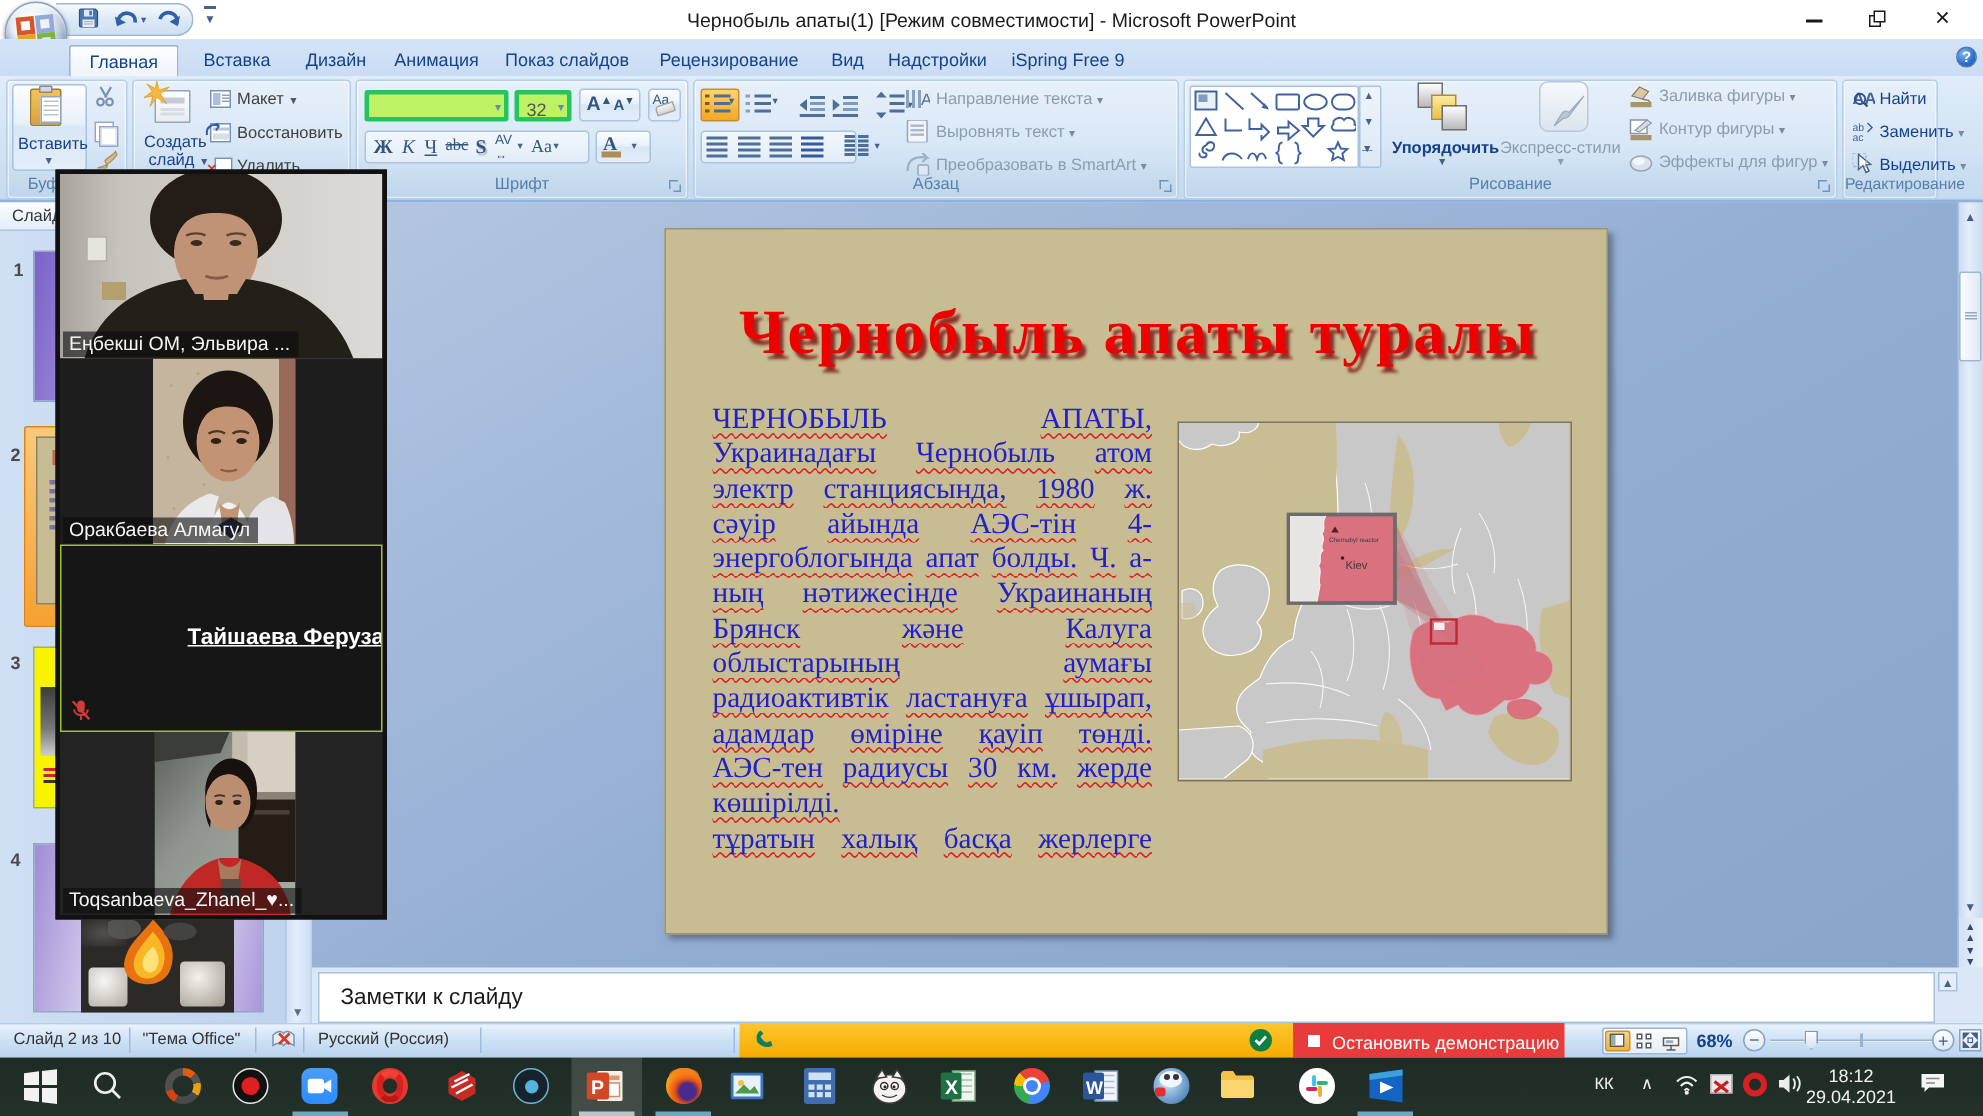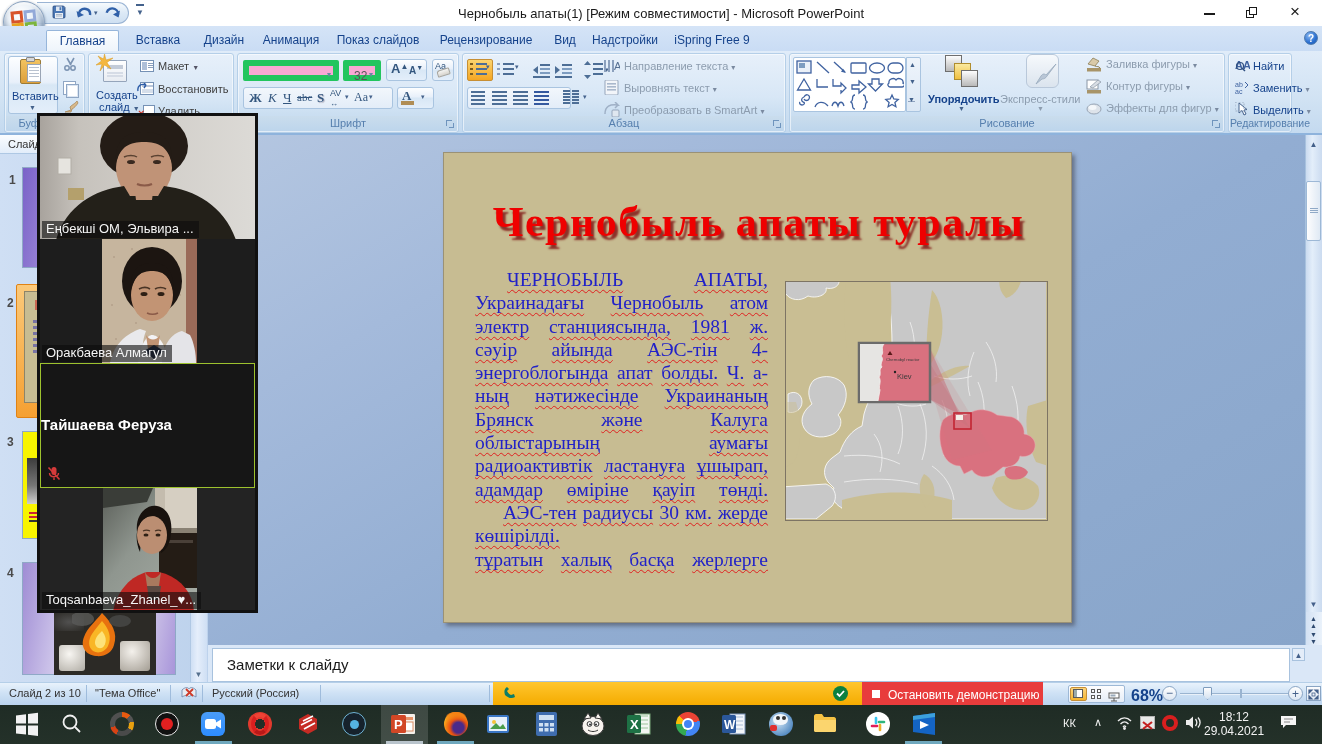--- a/index.html
+++ b/index.html
@@ -16,21 +16,21 @@
   .group { position:absolute; top:53px; height:80px; border:1px solid #b5cfe8; border-radius:3px; background:linear-gradient(#e7f0fa,#d8e7f6 55%,#cadef1 78%,#c2d8ee); box-shadow:inset 0 0 0 1px rgba(255,255,255,0.55); }
   .glabel { position:absolute; bottom:1px; left:1px; right:1px; text-align:center; font-size:11px; color:#567fae; height:15px; line-height:15px; background:linear-gradient(#cadded,#bdd5ec); border-radius:0 0 3px 3px;}
   .launcher { position:absolute; bottom:3px; right:3px; width:9px; height:9px; }
   .launcher:before { content:""; position:absolute; left:0; top:0; width:5px; height:5px; border-left:1.5px solid #6f94bd; border-top:1.5px solid #6f94bd;}
   .launcher:after { content:""; position:absolute; right:1px; bottom:1px; width:4px; height:4px; border-right:1.5px solid #6f94bd; border-bottom:1.5px solid #6f94bd;}
   .rtext { position:absolute; font-size:11px; color:#404040; white-space:nowrap; }
   .rtl { color:#8c9cae; }
   .dk { color:#15428b; }
   .dd:after { content:"▾"; font-size:8px; color:#7a8aa0; margin-left:3px; }
   .btn2 { position:absolute; border:1px solid #a9c4e0; border-radius:3px; background:linear-gradient(#fdfeff,#e8f0fa 45%,#d8e7f5 50%,#e3eefa); }
-  .combo { position:absolute; height:21px; background:#f9a8d4; border:6px solid #22c55e; border-radius:2px; }
+  .combo { position:absolute; height:21px; background:#bef264; border:3px solid #22c55e; border-radius:2px; }
   .combo:after { content:"▾"; position:absolute; right:2px; top:4px; font-size:8px; color:#6e87a5;}
   #workarea { left:0; top:135px; width:1322px; height:547px; background:linear-gradient(155deg,#b9cbe4 0%,#a2b9da 30%,#8da9ce 65%,#87a4c9 100%); }
   #panel { left:0; top:0px; width:208px; height:547px; background:linear-gradient(90deg,#cfdff4,#bdd2ec); }
   #panelhead { left:0; top:0; width:208px; height:19px; background:linear-gradient(#fbfdff,#e2edfa); border-bottom:1px solid #aec8e4; font-size:11px; color:#333; padding:3px 0 0 8px;}
   .snum { position:absolute; font-size:12px; font-weight:bold; color:#4a4a4a; }
   .thumb { position:absolute; left:22px; width:154px; background:#fff; border:1px solid #8fa8c6; }
   #editor { left:208px; top:0; width:1097px; height:512px; background:linear-gradient(150deg,#b5c7e1 0%,#a4badb 25%,#92adD2 55%,#88a5ca 100%); }
   #slide { left:443px; top:17px; width:629px; height:471px; background:#c7bc92; box-shadow:3px 3px 4px rgba(55,55,65,0.5); border:1px solid #9a9176;}
   #vscroll { left:1305px; top:0px; width:17px; height:512px; background:linear-gradient(90deg,#cbdbf0,#e3eefa 40%,#cbdbf0); border-left:1px solid #a8c2de;}
   #notes { left:208px; top:510px; width:1114px; height:37px; background:#dae7f7; }
@@ -378,31 +378,31 @@
       </div>
     </div>
 
     <div class="abs" style="left:190px;top:19px;width:17px;height:528px;background:linear-gradient(90deg,#cfdff4,#e5eefb 40%,#cfdff4);border-left:1px solid #b0c8e4;"></div>
     <div class="abs" style="left:192px;top:533px;width:13px;height:13px;font-size:8px;color:#55708e;text-align:center;line-height:13px;">▼</div>
 
     <div class="abs" id="editor"></div>
     <div class="abs" id="slide">
       <div class="abs" style="left:0px;top:45px;width:629px;text-align:center;font-family:'Liberation Serif',serif;font-weight:bold;font-size:42px;color:#ef0000;letter-spacing:1.5px;text-shadow:3px 4px 2px rgba(125,15,15,0.8);">Чернобыль апаты туралы</div>
       <div class="abs" id="bodytext" style="left:31px;top:115px;width:293px;font-family:'Liberation Serif',serif;font-size:19.5px;line-height:23.3px;color:#2121c8;">
-        <div style="text-align:justify;text-align-last:justify;margin-left:32px;"><span class="w">ЧЕРНОБЫЛЬ</span> <span class="w">АПАТЫ,</span></div>
+        <div style="text-align:justify;text-align-last:justify;"><span class="w">ЧЕРНОБЫЛЬ</span> <span class="w">АПАТЫ,</span></div>
         <div style="text-align:justify;text-align-last:justify;"><span class="w">Украинадағы</span> <span class="w">Чернобыль</span> <span class="w">атом</span></div>
-        <div style="text-align:justify;text-align-last:justify;"><span class="w">электр</span> <span class="w">станциясында,</span> <span class="w">1981</span> <span class="w">ж.</span></div>
+        <div style="text-align:justify;text-align-last:justify;"><span class="w">электр</span> <span class="w">станциясында,</span> <span class="w">1980</span> <span class="w">ж.</span></div>
         <div style="text-align:justify;text-align-last:justify;"><span class="w">сәуір</span> <span class="w">айында</span> <span class="w">АЭС-тін</span> <span class="w">4-</span></div>
         <div style="text-align:justify;text-align-last:justify;"><span class="w">энергоблогында</span> <span class="w">апат</span> <span class="w">болды.</span> <span class="w">Ч.</span> <span class="w">а-</span></div>
         <div style="text-align:justify;text-align-last:justify;"><span class="w">ның</span> <span class="w">нәтижесінде</span> <span class="w">Украинаның</span></div>
         <div style="text-align:justify;text-align-last:justify;"><span class="w">Брянск</span> <span class="w">және</span> <span class="w">Калуга</span></div>
         <div style="text-align:justify;text-align-last:justify;"><span class="w">облыстарының</span> <span class="w">аумағы</span></div>
         <div style="text-align:justify;text-align-last:justify;"><span class="w">радиоактивтік</span> <span class="w">ластануға</span> <span class="w">ұшырап,</span></div>
         <div style="text-align:justify;text-align-last:justify;"><span class="w">адамдар</span> <span class="w">өміріне</span> <span class="w">қауіп</span> <span class="w">төнді.</span></div>
-        <div style="text-align:justify;text-align-last:justify;margin-left:28px;"><span class="w">АЭС-тен</span> <span class="w">радиусы</span> <span class="w">30</span> <span class="w">км.</span> <span class="w">жерде</span></div>
+        <div style="text-align:justify;text-align-last:justify;"><span class="w">АЭС-тен</span> <span class="w">радиусы</span> <span class="w">30</span> <span class="w">км.</span> <span class="w">жерде</span></div>
         <div style="text-align:justify;text-align-last:left;"><span class="w">көшірілді.</span></div>
         <div style="text-align:justify;text-align-last:justify;"><span class="w">тұратын</span> <span class="w">халық</span> <span class="w">басқа</span> <span class="w">жерлерге</span></div>
       </div>
 
       <div class="abs" style="left:341px;top:128px;width:263px;height:240px;border:1.5px solid #7d7464;background:#c9be93;">
         <svg width="260" height="237" viewBox="0 0 260 237">
           <defs>
             <clipPath id="mapclip">
                 <rect x="0" y="0" width="260" height="237"></rect>
               </clipPath>
@@ -517,21 +517,21 @@
   <div class="abs" style="left:1073px;top:689px;width:10px;height:9px;border:1px solid #5a5a5a;background:#fff;">
       <div class="abs" style="left:0;top:0;width:3px;height:7px;background:#9aa;"></div>
     </div>
   <div class="abs" style="left:1091px;top:689px;width:4px;height:4px;border:1px solid #5a5a5a;box-shadow:6px 0 0 -1px #fff,6px 0 0 0 #5a5a5a, 0 6px 0 -1px #fff,0 6px 0 0 #5a5a5a, 6px 6px 0 -1px #fff,6px 6px 0 0 #5a5a5a;"></div>
   <div class="abs" style="left:1108px;top:688px;width:12px;height:10px;"><svg width="12" height="10">
         <rect x="1" y="1" width="10" height="5" fill="#fff" stroke="#5a5a5a"></rect>
         <rect x="2.5" y="2.5" width="5" height="2" fill="#9ab"></rect>
         <line x1="6" y1="6" x2="6" y2="9" stroke="#5a5a5a"></line>
         <line x1="3" y1="9" x2="9" y2="9" stroke="#5a5a5a"></line>
       </svg></div>
-  <div class="abs" style="left:1131px;top:687px;font-size:16px;font-weight:bold;color:#15428b;">68%</div>
+  <div class="abs" style="left:1131px;top:687px;font-size:12px;font-weight:bold;color:#15428b;">68%</div>
   <div class="abs" style="left:1162px;top:686px;width:15px;height:15px;border-radius:50%;background:linear-gradient(#fff,#dce6f2);border:1px solid #8aa5c4;color:#44608a;font-size:12px;text-align:center;line-height:13px;">−</div>
   <div class="abs" style="left:1180px;top:693px;width:110px;height:2px;background:#9ab4d0;border-bottom:1px solid #e8f0f9;"></div>
   <div class="abs" style="left:1240px;top:689px;width:1.5px;height:9px;background:#9ab4d0;"></div>
   <div class="abs" style="left:1203px;top:687px;width:9px;height:13px;background:linear-gradient(#fdfdfe,#d5e2f0);border:1px solid #7e9cbd;border-radius:1px 1px 4px 4px;clip-path:polygon(0 0,100% 0,100% 60%,50% 100%,0 60%);"></div>
   <div class="abs" style="left:1288px;top:686px;width:15px;height:15px;border-radius:50%;background:linear-gradient(#fff,#dce6f2);border:1px solid #8aa5c4;color:#44608a;font-size:12px;text-align:center;line-height:14px;">+</div>
   <div class="abs" style="left:1306px;top:686px;width:15px;height:15px;background:linear-gradient(#fdfdfe,#e0e9f4);border:1px solid #8aa5c4;"><svg width="13" height="13">
         <g stroke="#44608a" stroke-width="1.2" fill="#44608a">
           <path d="M2 2 L5 2 L2 5z"></path>
           <path d="M11 2 L8 2 L11 5z"></path>
           <path d="M2 11 L5 11 L2 8z"></path>
@@ -769,21 +769,21 @@
         <path d="M8 124 C12 104 26 94 38 90 L44 92 C40 102 40 112 42 124z" fill="#e9e9ec"></path>
         <path d="M36 124 C38 104 46 96 50 96 C56 96 64 104 66 124z" fill="#f2f2f5"></path>
         <path d="M60 124 C60 106 70 94 80 92 L88 96 C92 104 94 114 94 124z" fill="#e4e4e8"></path>
         <path d="M44 96 C48 102 54 102 58 96 L56 110 L46 110z" fill="#c29474"></path>
         <path d="M42 112 L52 106 L62 112 L52 120z" fill="#2a3550"></path>
       </svg>
       <div class="zlabel">Оракбаева Алмагул</div>
     </div>
 
     <div class="ztile" style="top:247px;height:125px;background:#161616;border:1.5px solid #9dc22e;">
-      <div class="abs" style="left:0;top:52px;width:215px;text-align:left;font-size:15px;font-weight:bold;color:#fff;">Тайшаева Феруза</div>
+      <div class="abs" style="left:0;top:52px;width:215px;text-align:right;font-size:15px;font-weight:bold;color:#fff;text-decoration:underline;">Тайшаева Феруза</div>
       <div class="abs" style="left:6px;top:102px;width:14px;height:16px;"><svg width="14" height="16">
             <rect x="4.5" y="1" width="5" height="8" rx="2.5" fill="#d43a3a"></rect>
             <path d="M2.5 7 C2.5 12 11.5 12 11.5 7" stroke="#d43a3a" stroke-width="1.4" fill="none"></path>
             <line x1="7" y1="11.5" x2="7" y2="14" stroke="#d43a3a" stroke-width="1.4"></line>
             <line x1="1.5" y1="1.5" x2="12.5" y2="13.5" stroke="#d43a3a" stroke-width="1.6"></line>
           </svg></div>
     </div>
 
     <div class="ztile" style="top:372px;height:122px;background:#232323;">
       <svg class="abs" style="left:63px;" width="94" height="124">

